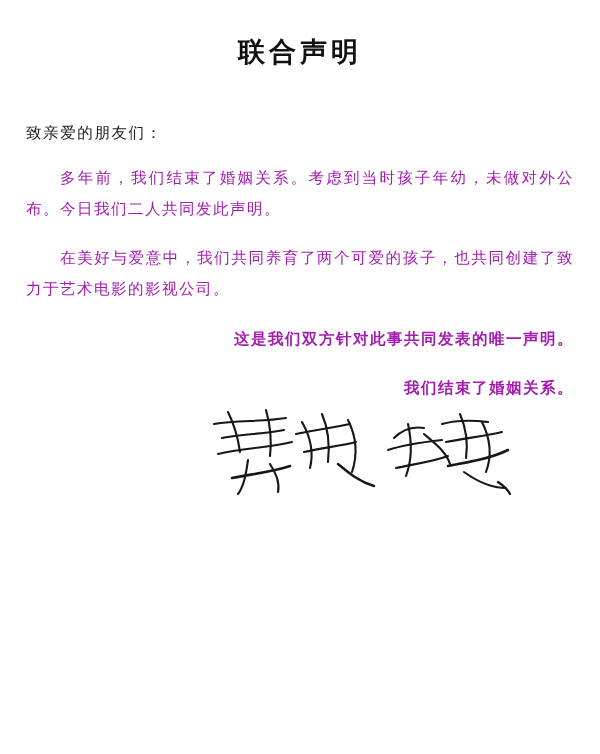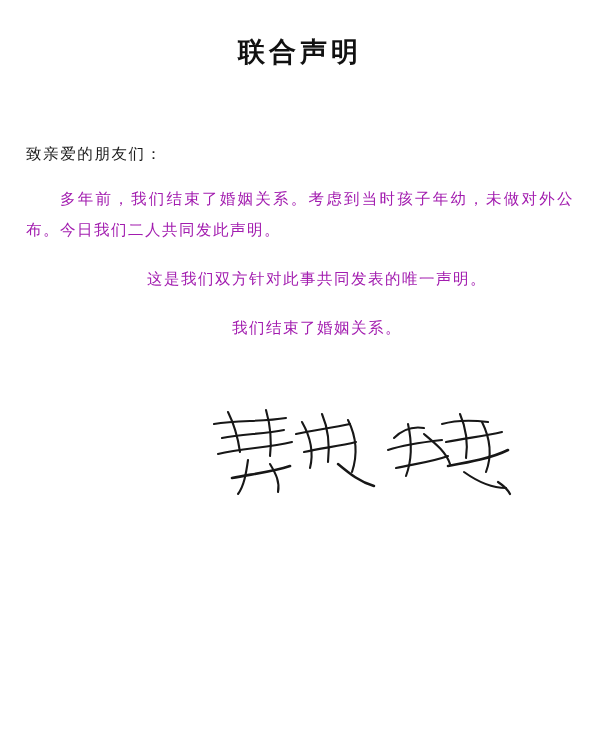--- a/index.html
+++ b/index.html
@@ -26,21 +26,21 @@
     padding-top: 34px;
     text-align: center;
     font-size: 27px;
     font-weight: bold;
     letter-spacing: 4px;
     font-family: "DejaVu Serif", "Liberation Serif", serif;
     color: #111111;
   }
   .body-block {
     padding: 0 26px 0 26px;
-    margin-top: 73px;
+    margin-top: 52px;
   }
   .salutation {
     font-size: 15.5px;
     letter-spacing: 1.6px;
     line-height: 1.5;
     margin: 0 0 0 0;
     font-family: "DejaVu Serif", "Liberation Serif", serif;
     color: #1a1a1a;
   }
   .para {
@@ -48,21 +48,22 @@
     letter-spacing: 1.5px;
     line-height: 2.0;
     margin: 18px 0 0 0;
     text-indent: 34px;
     text-align: justify;
     text-justify: inter-ideograph;
     font-family: "DejaVu Serif", "Liberation Serif", serif;
     color: #a21caf;
   }
   .para.short {
-    text-align: center;
+    text-align: right;
+    font-weight: bold;
   }
   .signature-area {
     position: absolute;
     left: 0;
     right: 0;
     bottom: 44px;
     height: 140px;
   }
   .signature-svg {
     position: absolute;
@@ -81,20 +82,21 @@
 
 <div class="page">
 
   <h1 class="doc-title">联合声明</h1>
 
   <div class="body-block">
 
     <p class="salutation">致亲爱的朋友们：</p>
 
     <p class="para">多年前，我们结束了婚姻关系。考虑到当时孩子年幼，未做对外公布。今日我们二人共同发此声明。</p>
+    <p class="para">在美好与爱意中，我们共同养育了两个可爱的孩子，也共同创建了致力于艺术电影的影视公司。</p>
     <p class="para short">这是我们双方针对此事共同发表的唯一声明。</p>
     <p class="para short">我们结束了婚姻关系。</p>
 
   </div>
 
   <div class="signature-area">
     <svg class="signature-svg" width="320" height="110" viewBox="0 0 320 110">
       <g class="sig-ink" stroke-width="2.1">
 
         <path d="M16 30 C40 26, 64 28, 88 24"></path>

